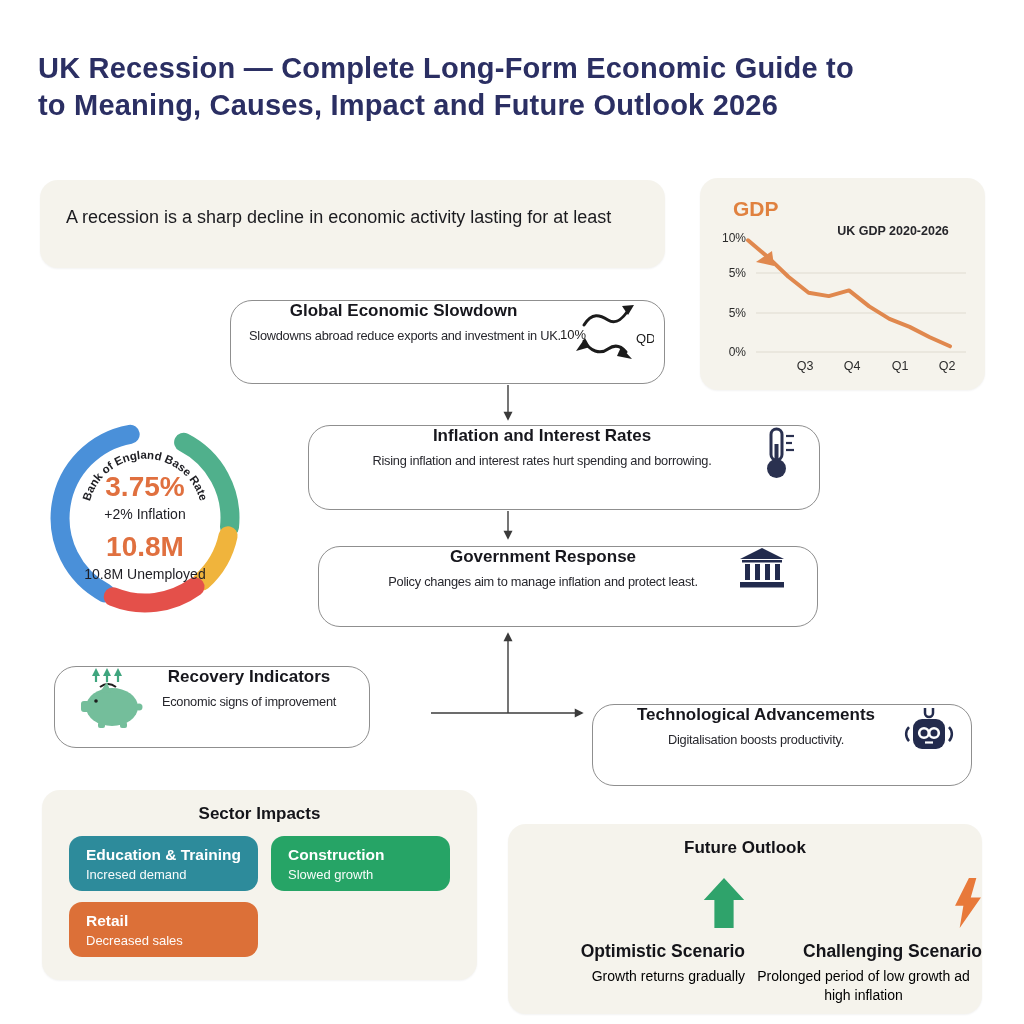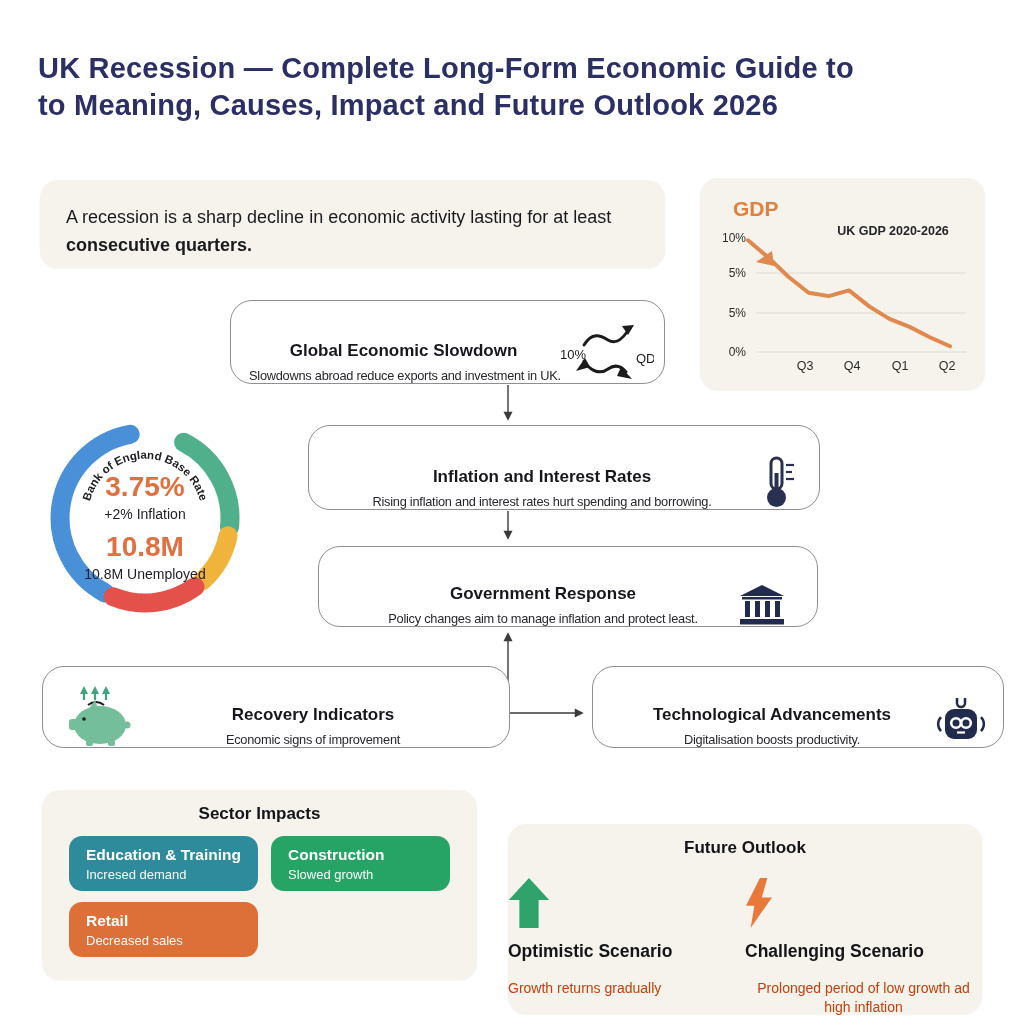--- a/index.html
+++ b/index.html
@@ -4,33 +4,33 @@
 <style>
   *{margin:0;padding:0;box-sizing:border-box}
   html,body{background:#ffffff}
   body{width:1024px;height:1024px;font-family:"Liberation Sans",sans-serif;position:relative;overflow:hidden;color:#1c1c22}
   .abs{position:absolute}
   .card{background:#F5F3EC;border-radius:18px;box-shadow:0 1px 2px rgba(0,0,0,.05)}
   h1.title{font-size:29px;line-height:37px;font-weight:800;color:#2B2F63;letter-spacing:.2px}
   h1.title span{display:block}
   .def-text{padding:24px 40px 0 26px;font-size:18px;line-height:1.55;color:#1b1b1f}
   .def-bold{display:block;font-weight:bold}
-  .flowbox{background:#fff;border:1.3px solid #8f8f8f;border-radius:22px;display:flex;align-items:flex-end;z-index:2}
+  .flowbox{background:#fff;border:1.3px solid #8f8f8f;border-radius:22px;display:flex;align-items:flex-start;z-index:2}
   .fb-text{flex:1;text-align:center;min-width:0}
   .fb-title{font-weight:bold;font-size:17px;color:#17171d;white-space:nowrap;margin-bottom:7px}
   .fb-sub{font-size:12.8px;letter-spacing:-.25px;color:#27272d;white-space:nowrap}
   .card-title{text-align:center;font-weight:bold;font-size:17px;padding-top:14px;color:#141419}
   .tile-grid{display:grid;grid-template-columns:1fr 1fr;gap:11px 13px;padding:12px 27px 0}
   .tile{border-radius:13px;padding:10px 17px;color:#fff;height:55px}
   .tile-title{font-weight:bold;font-size:15.5px;margin-bottom:3px;white-space:nowrap}
   .tile-sub{font-size:13px;opacity:.97}
   .scenarios{display:flex;padding-top:20px}
-  .scenario{flex:1;display:flex;flex-direction:column;align-items:flex-start;text-align:center}
+  .scenario{flex:1;display:flex;flex-direction:column;align-items:flex-end;text-align:center}
   .sc-title{font-weight:bold;font-size:17.5px;margin-top:13px;color:#141419}
-  .sc-sub{font-size:14px;margin-top:17px;color:#c2410c;max-width:250px;line-height:1.35}
+  .sc-sub{font-size:14px;margin-top:5px;color:#000000;max-width:250px;line-height:1.35}
   svg text{font-family:"Liberation Sans",sans-serif}
   .gdp-title{font-size:21px;font-weight:bold}
   .gdp-sub{font-size:12.5px;font-weight:bold;fill:#26262b;text-anchor:middle}
   .tick{font-size:12px;fill:#2b2b2b}
   .ytick{text-anchor:end}
   .xtick{text-anchor:middle;font-size:12.5px}
   .grid-line{stroke:#EAE7DE;stroke-width:2}
   .arc-label{font-size:11.5px;font-weight:bold;fill:#1d1d22}
   .big-orange{font-size:28px;font-weight:bold;text-anchor:middle}
   .small-dark{font-size:14px;fill:#1e1e24;text-anchor:middle;font-weight:500}
@@ -43,21 +43,20 @@
 <body>
 
 <h1 class="abs title" style="left:38px;top:50px;width:950px">
   <span>UK Recession — Complete Long-Form Economic Guide to</span>
   <span>to Meaning, Causes, Impact and Future Outlook 2026</span>
 </h1>
 
 <div class="abs card" style="left:40px;top:180px;width:625px;height:88px">
   <p class="def-text">
     <span>A recession is a sharp decline in economic activity lasting for at least</span>
-    <span class="def-bold">consecutive quarters.</span>
   </p>
 </div>
 
 <div class="abs card" style="left:700px;top:178px;width:285px;height:212px">
   <svg width="285" height="212" viewBox="0 0 285 212">
     <text x="33" y="38" class="gdp-title" fill="#E0813F">GDP</text>
     <text x="193" y="57" class="gdp-sub">UK GDP 2020-2026</text>
     <line x1="56" y1="95" x2="266" y2="95" class="grid-line"></line>
     <line x1="56" y1="135" x2="266" y2="135" class="grid-line"></line>
     <line x1="56" y1="174" x2="266" y2="174" class="grid-line"></line>
@@ -126,21 +125,21 @@
     <polygon points="23,1 45,12 1,12"></polygon>
     <rect x="3" y="13" width="40" height="2.5"></rect>
     <rect x="6" y="17" width="5" height="16"></rect>
     <rect x="16" y="17" width="5" height="16"></rect>
     <rect x="26" y="17" width="5" height="16"></rect>
     <rect x="36" y="17" width="5" height="16"></rect>
     <rect x="1" y="35" width="44" height="5.5"></rect>
   </svg>
 </div>
 
-<div class="abs flowbox" style="left:42px;top:666px;width:468px;height:82px;padding:0 16px 0 24px">
+<div class="abs flowbox" style="left:54px;top:666px;width:316px;height:82px;padding:0 16px 0 24px">
   <svg width="66" height="62" viewBox="0 0 66 62">
     <g stroke="#3FA57E" stroke-width="2.2">
       <line x1="17" y1="8" x2="17" y2="15"></line>
         <line x1="28" y1="8" x2="28" y2="15"></line>
         <line x1="39" y1="8" x2="39" y2="15"></line>
     </g>
     <g fill="#3FA57E">
       <polygon points="13,9 21,9 17,1"></polygon>
         <polygon points="24,9 32,9 28,1"></polygon>
         <polygon points="35,9 43,9 39,1"></polygon>
@@ -155,21 +154,21 @@
       <circle cx="60" cy="40" r="3.5"></circle>
     </g>
     <circle cx="17" cy="34" r="1.8" fill="#1d1d1d"></circle>
   </svg>
   <div class="fb-text">
     <div class="fb-title">Recovery Indicators</div>
     <div class="fb-sub">Economic signs of improvement</div>
   </div>
 </div>
 
-<div class="abs flowbox" style="left:592px;top:666px;width:412px;height:82px;padding:0 16px 0 16px">
+<div class="abs flowbox" style="left:592px;top:704px;width:380px;height:82px;padding:0 16px 0 16px">
   <div class="fb-text">
     <div class="fb-title">Technological Advancements</div>
     <div class="fb-sub">Digitalisation boosts productivity.</div>
   </div>
   <svg width="52" height="52" viewBox="0 0 52 52">
     <path d="M22,3 v5 a4,4 0 0 0 8,0 V3" stroke="#232B4D" stroke-width="2.5" fill="none"></path>
     <rect x="10" y="14" width="32" height="30" rx="9" fill="#232B4D"></rect>
     <circle cx="21" cy="28" r="4.8" fill="none" stroke="#fff" stroke-width="2.6"></circle>
     <circle cx="31" cy="28" r="4.8" fill="none" stroke="#fff" stroke-width="2.6"></circle>
     <line x1="22" y1="37.5" x2="30" y2="37.5" stroke="#fff" stroke-width="2.2"></line>

